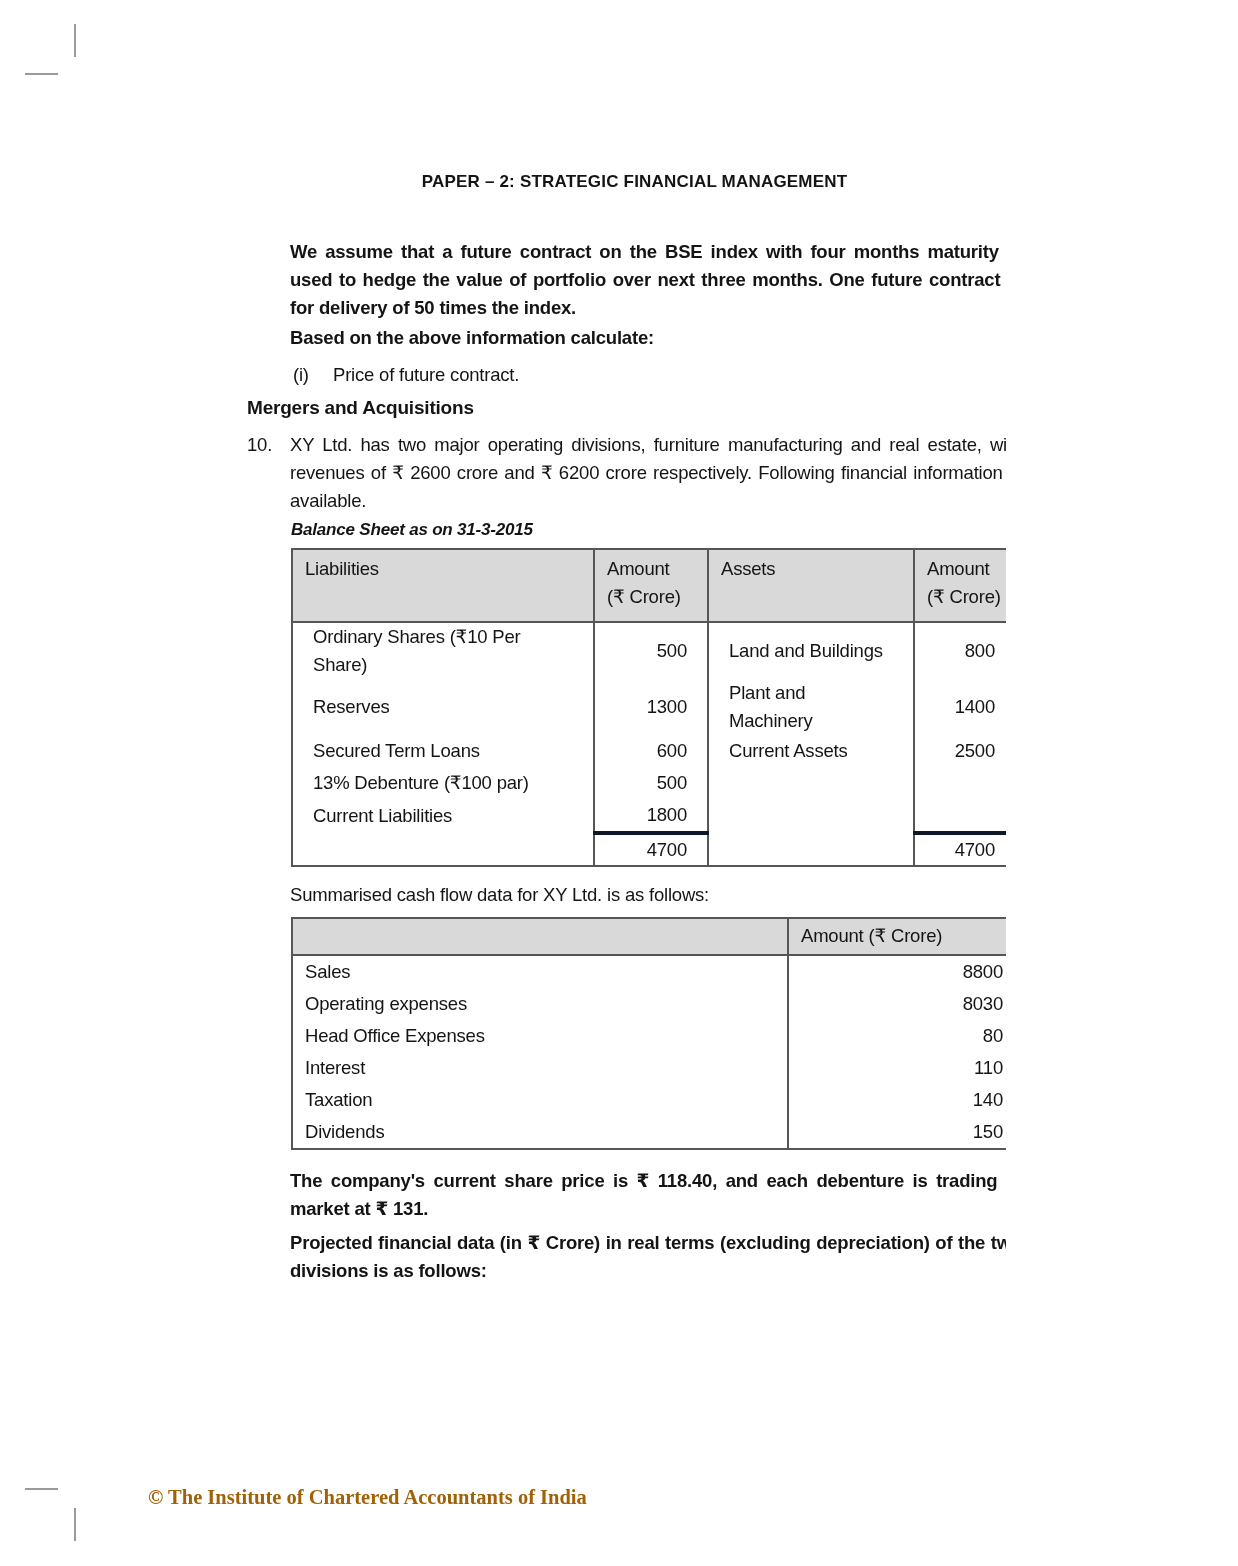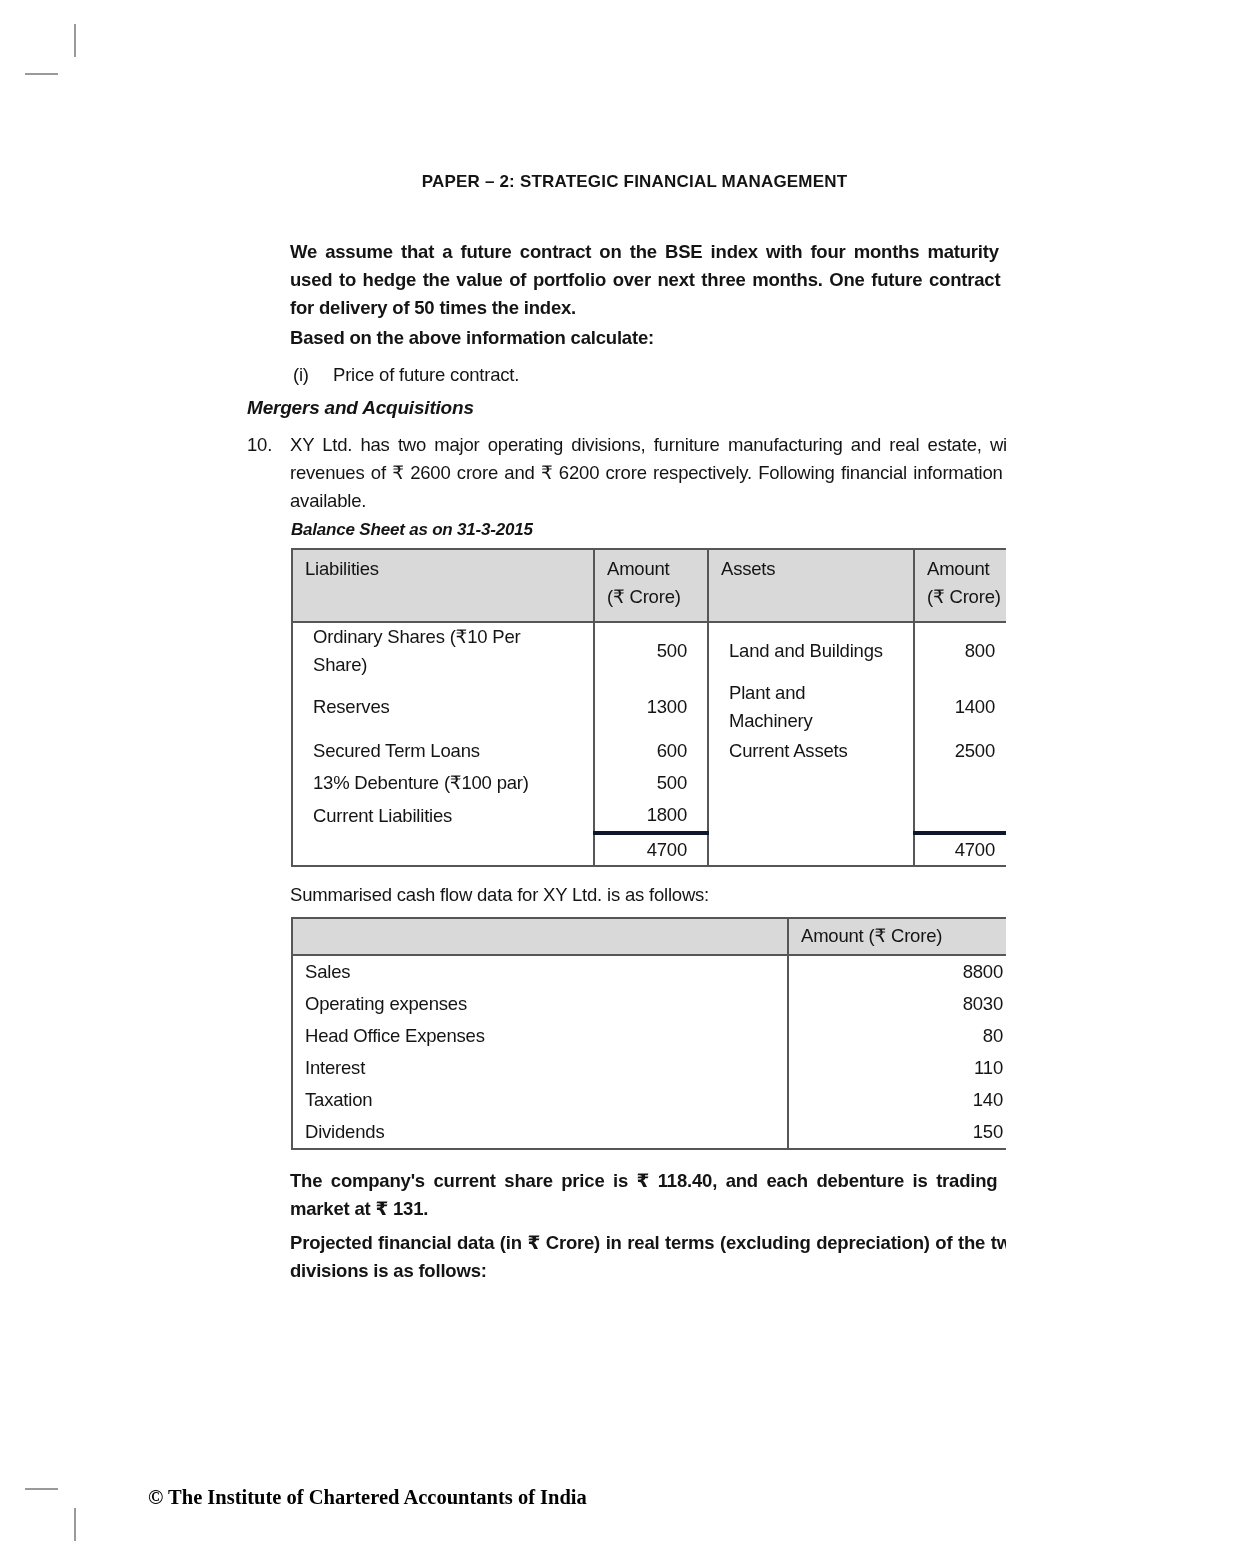--- a/index.html
+++ b/index.html
@@ -46,21 +46,21 @@
   .justify { text-align:justify; }
 
   .p-future   { margin-bottom:2px; }
   .p-based    { margin-bottom:9px; }
   .list-item  { position:relative; padding-left:86px; }
   .li-1       { margin-bottom:5px; }
   .li-2       { margin-bottom:11px; }
   .list-marker{ position:absolute; left:46px; top:0; }
 
   .section-heading {
-    font-size:19px; font-weight:bold; margin:0 0 9px 0; line-height:28px;font-style:italic;
+    font-size:19px; font-weight:bold; margin:0 0 9px 0; line-height:28px;
   }
   .numbered-item { position:relative; padding-left:43px; margin-bottom:3px; }
   .item-number { position:absolute; left:0; top:0; }
 
   .table-title {
     width:724px; margin:0 0 6px 44px;
     text-align:left; font-weight:bold; font-size:17px; line-height:24px;font-style:italic;
   }
 
   table { border-collapse:collapse; table-layout:fixed; }
@@ -97,21 +97,21 @@
   .cf-table th + th, .cf-table td + td { border-left:2px solid #565656; }
   .cf-table td { height:32px; padding:0 12px; line-height:28px; vertical-align:middle; }
 
   .p-share { margin-top:17px; margin-bottom:6px; }
   .p-projected { margin-top:0; }
 
   
   .page-footer {
     position:absolute; left:148px; top:1486px;
     font-family:"Liberation Serif","DejaVu Serif",serif;
-    font-weight:bold; font-size:20.5px; color:#000000;
+    font-weight:bold; font-size:20.5px; color:#a16207;
   }
 </style>
 </head>
 <body>
 
 <div class="page">
 
   <div class="crop-mark cm-v cm-tl-v"></div>
   <div class="crop-mark cm-h cm-tl-h"></div>
   <div class="crop-mark cm-v cm-tr-v"></div>

